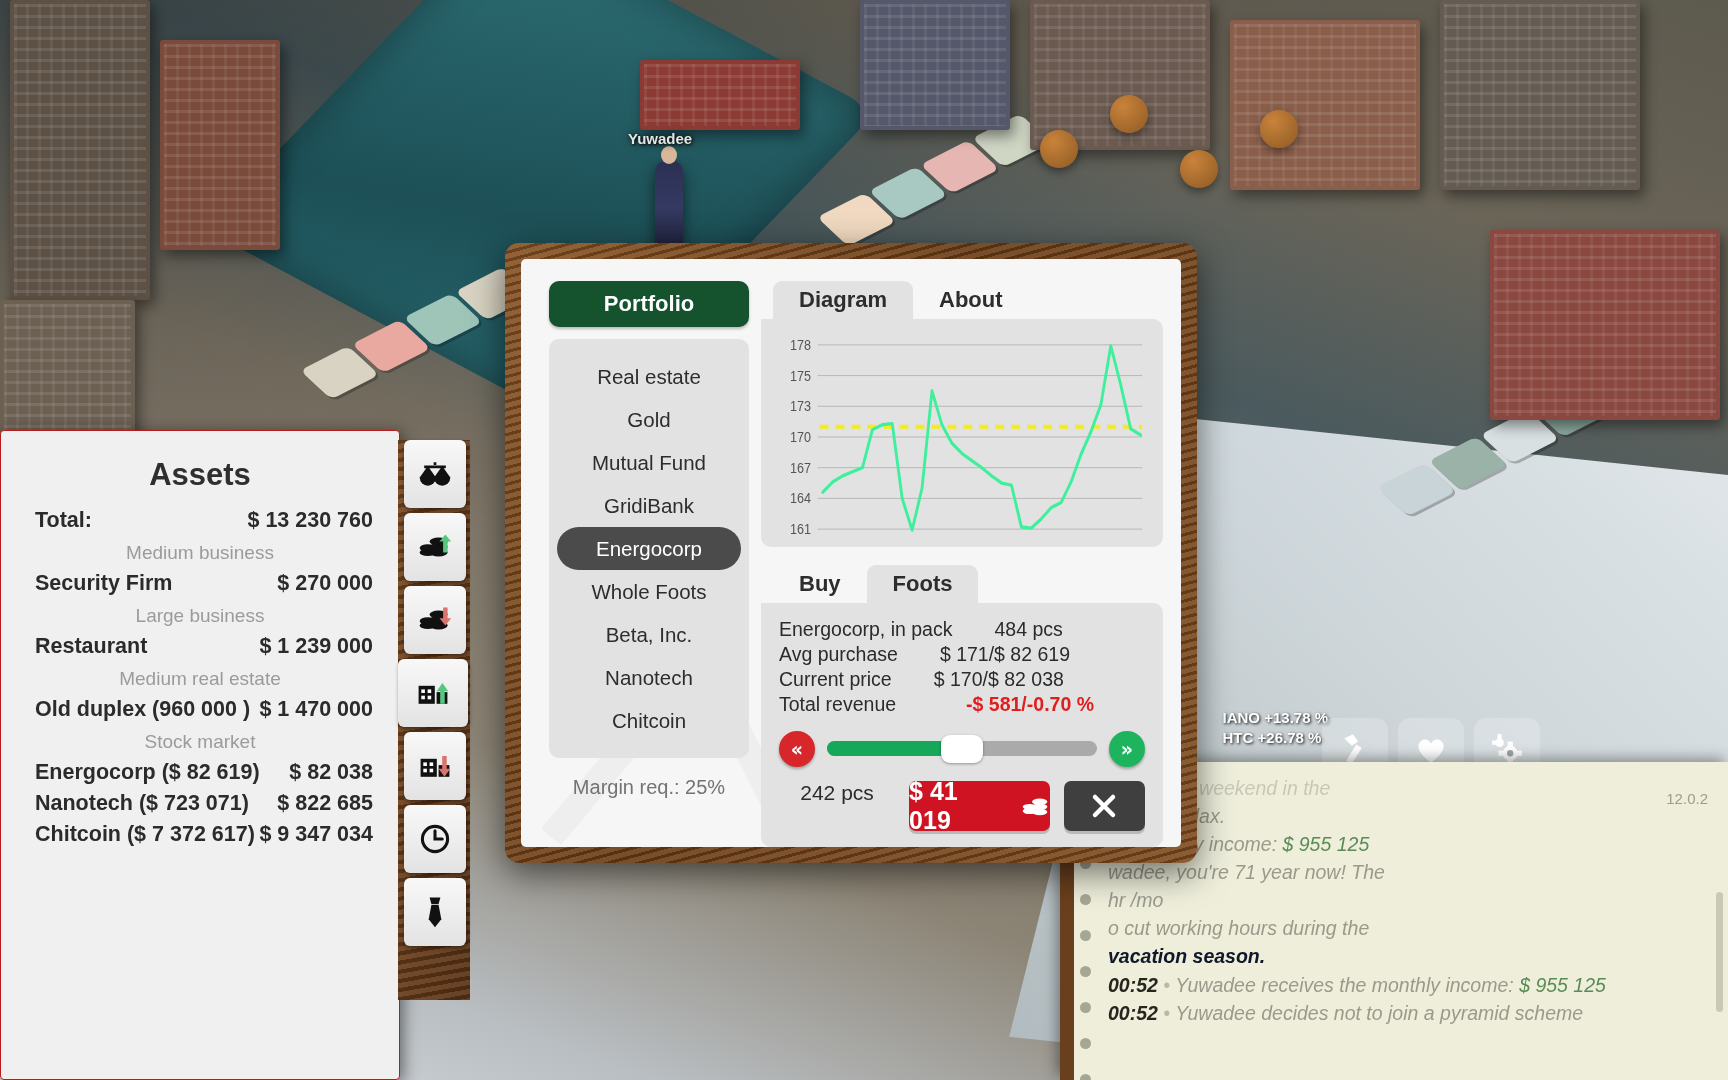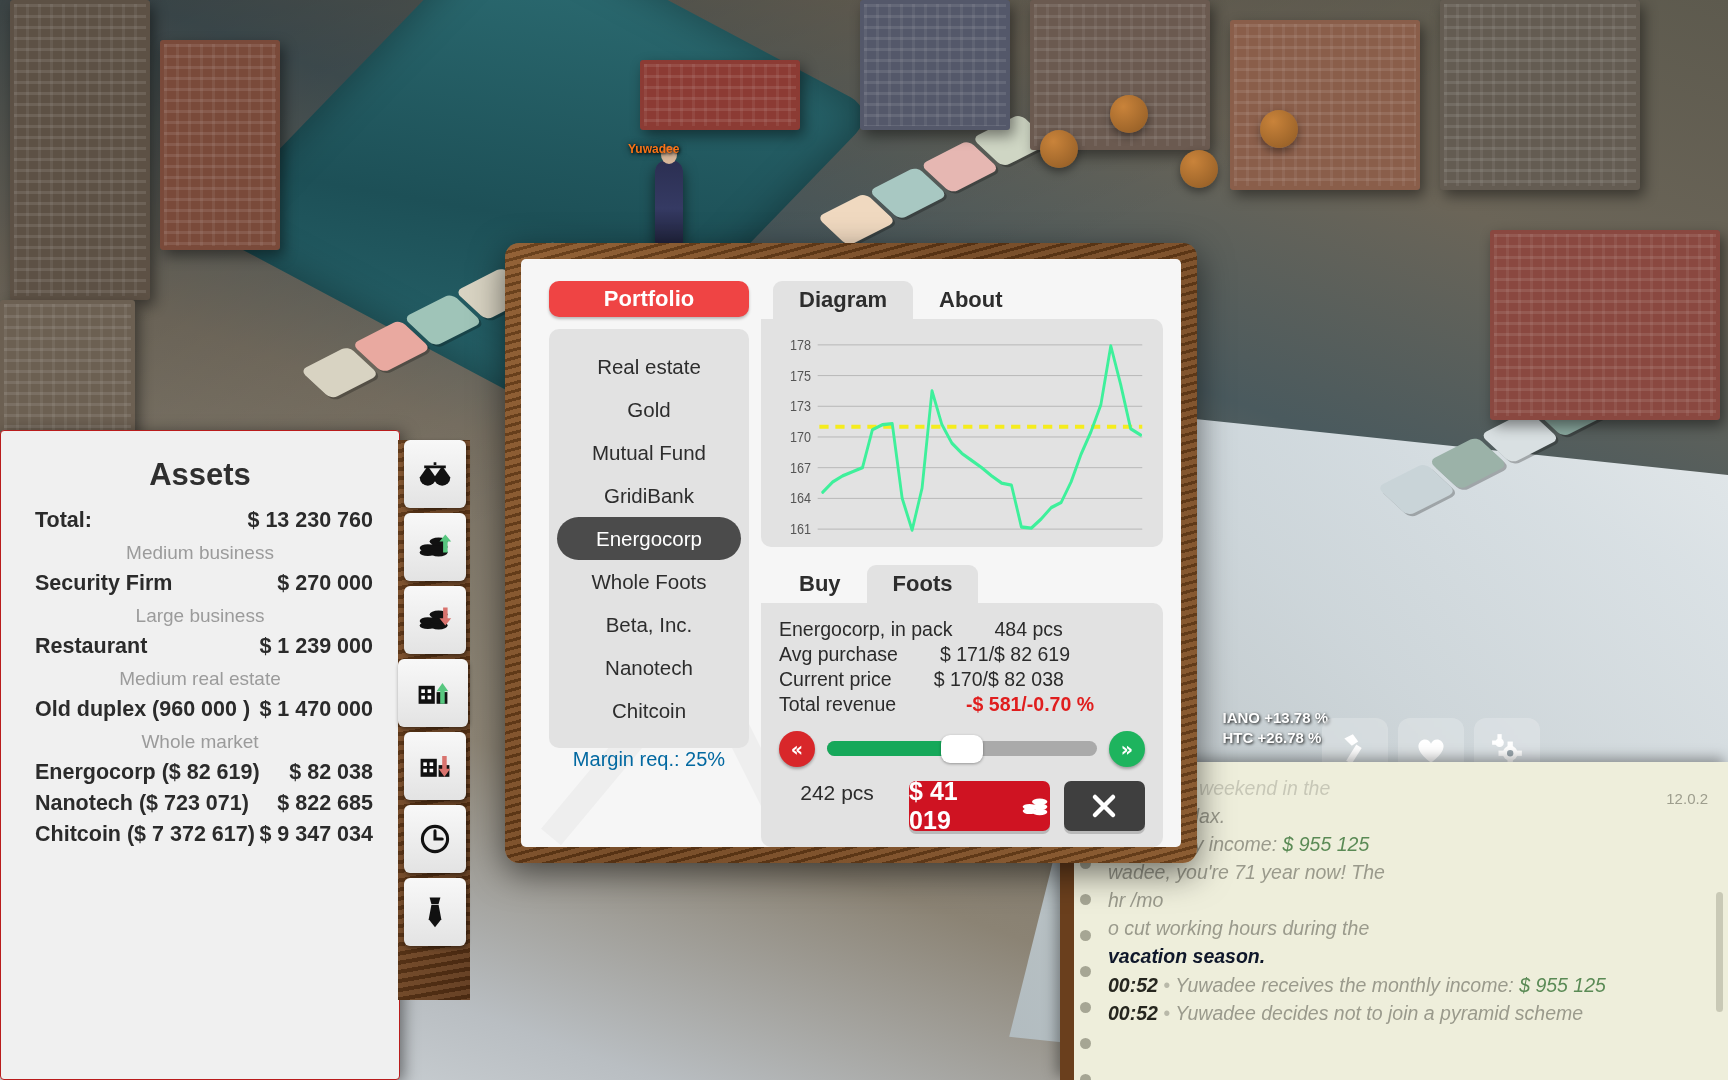--- a/index.html
+++ b/index.html
@@ -49,22 +49,22 @@
     position:absolute; left:655px; top:160px; width:28px; height:88px;
     background: linear-gradient(180deg,#2b2f52 0%, #353a63 55%, #1e2138 100%);
     border-radius: 12px 12px 6px 6px;
     box-shadow: 0 6px 14px rgba(0,0,0,.55);
   }
   .avatar-figure::before {
     content:""; position:absolute; left:6px; top:-14px; width:16px; height:18px;
     border-radius:50%; background:#d8b79a;
   }
   .avatar-name {
-    position:absolute; left:628px; top:142px;
-    color:#f97316; font-size:12px; font-weight:600;
+    position:absolute; left:628px; top:130px;
+    color:#e5e5e5; font-size:15px; font-weight:600;
     text-shadow: 1px 1px 3px rgba(0,0,0,.95), 0 0 7px rgba(0,0,0,.8);
     font-family:"Liberation Sans", sans-serif;
     white-space:nowrap;
   }
 
   
   .ticker {
     position:absolute; right:400px; bottom:332px;
     color:#fff; font-size:15px; font-weight:700; line-height:1.35;
     text-shadow: 1px 1px 3px rgba(0,0,0,.95);
@@ -179,38 +179,38 @@
     position:relative; overflow:hidden;
   }
   .modal-wm {
     position:absolute; left:20px; bottom:-30px; width:420px; height:260px;
     opacity:.055; pointer-events:none;
   }
 
   
   .pf-col { position:absolute; left:28px; top:22px; width:200px; }
   .pf-header {
-    height:36px; border-radius:10px; background:#ef4444; color:#fff;
+    height:46px; border-radius:10px; background:#14532d; color:#fff;
     display:flex; align-items:center; justify-content:center;
     font-size:22px; font-weight:700;
     font-family:"Liberation Sans", sans-serif;
     box-shadow: 0 2px 3px rgba(0,0,0,.25);
   }
   .pf-list {
     margin-top:12px; background:#e2e2e2; border-radius:10px;
     padding:16px 0 16px; 
   }
   .pf-item {
     height:43px; display:flex; align-items:center; justify-content:center;
     font-size:20.5px; color:#2d2d2d; border-radius:22px; margin:0 8px;
     font-family:"Liberation Sans", sans-serif;
   }
   .pf-item.selected { background:#4b4b4b; color:#fff; }
   .pf-margin {
-    text-align:center; font-size:20px; color:#0369a1;
+    margin-top:18px; text-align:center; font-size:20px; color:#737373;
     font-family:"Liberation Sans", sans-serif;
   }
 
   
   .rt-col { position:absolute; left:240px; top:22px; right:18px; }
   .tabs { display:flex; align-items:flex-end; height:38px; padding-left:6px; }
   .tab {
     padding:0 26px; height:38px; line-height:38px;
     font-size:22px; font-weight:700; color:#2d2d2d;
     border-radius:9px 9px 0 0;
@@ -399,21 +399,21 @@
         <div class="assets-group">Large business</div>
         <div class="assets-row">
           <span>Restaurant</span>
           <span class="val">$ 1 239 000</span>
         </div>
         <div class="assets-group">Medium real estate</div>
         <div class="assets-row">
           <span>Old duplex (960 000 )</span>
           <span class="val">$ 1 470 000</span>
         </div>
-        <div class="assets-group">Whole market</div>
+        <div class="assets-group">Stock market</div>
         <div class="assets-row">
           <span>Energocorp ($ 82 619)</span>
           <span class="val">$ 82 038</span>
         </div>
         <div class="assets-row">
           <span>Nanotech ($ 723 071)</span>
           <span class="val">$ 822 685</span>
         </div>
         <div class="assets-row">
           <span>Chitcoin ($ 7 372 617)</span>

